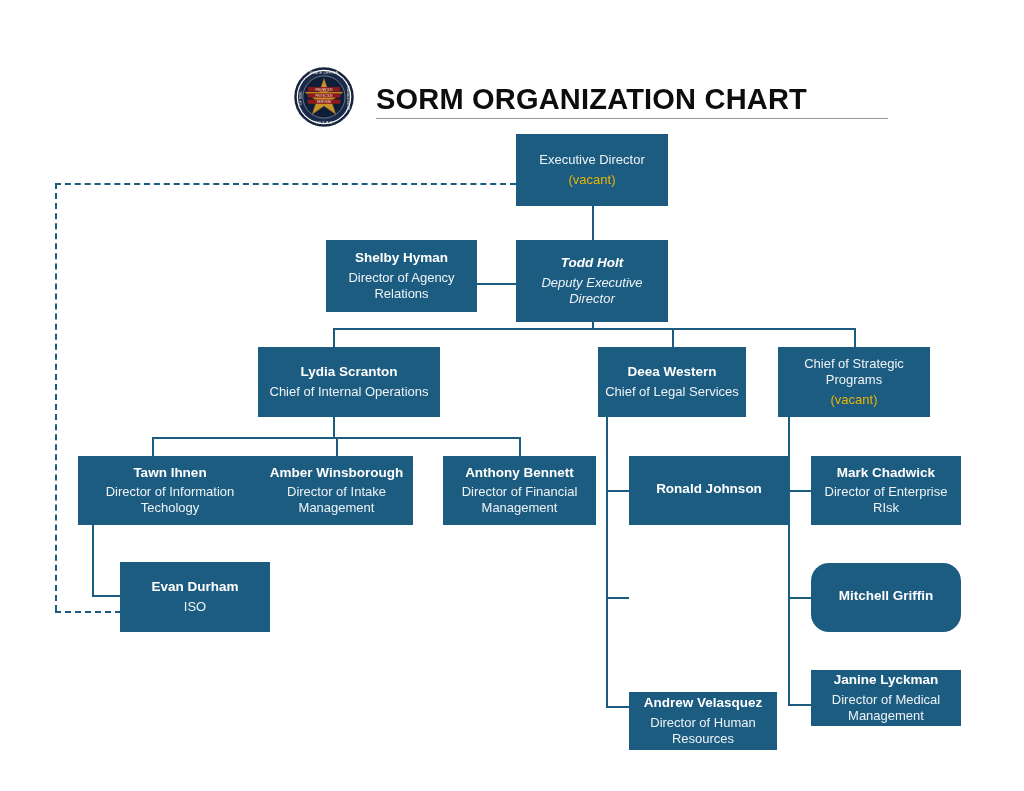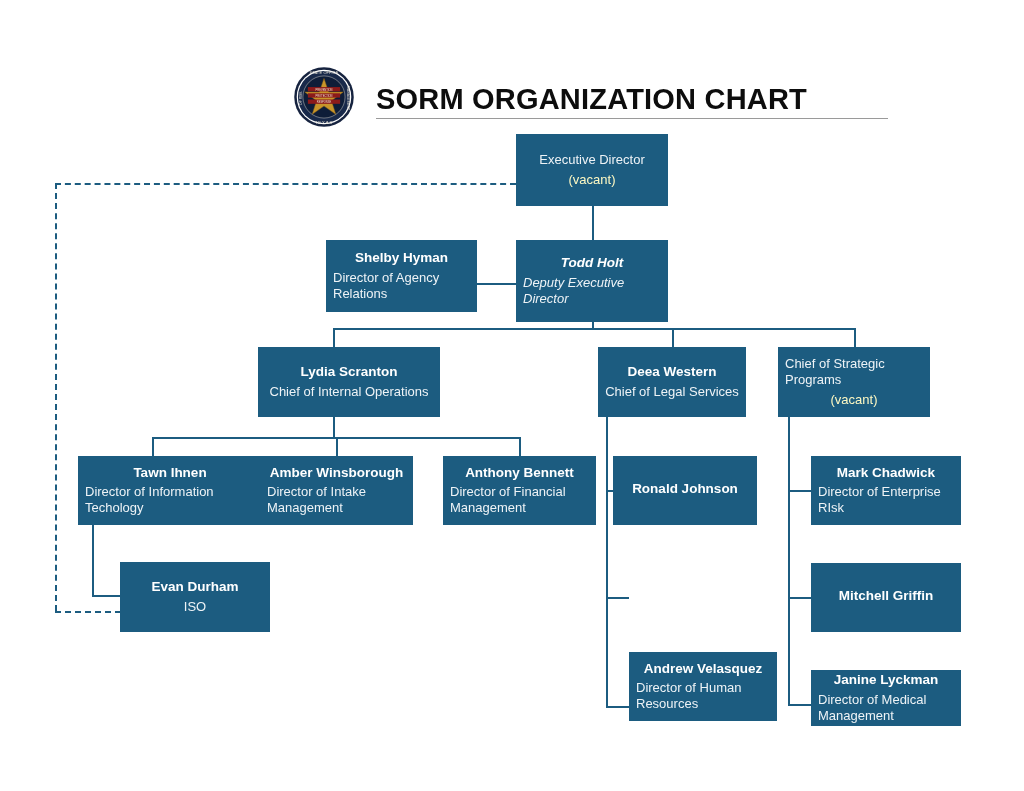--- a/index.html
+++ b/index.html
@@ -56,39 +56,39 @@
   
   .node {
     position: absolute;
     background: #1c5c80;
     color: #ffffff;
     box-sizing: border-box;
     display: flex;
     flex-direction: column;
     align-items: center;
     justify-content: center;
-    text-align: left;
+    text-align: center;
     padding: 4px 7px;
     line-height: 1.22;
   }
   .node .nm {
     font-size: 13.5px;
     font-weight: bold;
     color: #ffffff;
     margin-bottom: 3px;
   }
   .node .ttl {
     font-size: 13px;
     font-weight: normal;
     color: #eef3f6;
   }
   .node .sub {
     font-size: 13px;
     font-weight: normal;
-    color: #fef9c3;
+    color: #eab308;
     margin-top: 4px;
   }
   .node.vacant .ttl { margin-bottom: 0; }
 
   
   .conn {
     position: absolute;
     background: #1c5c80;
   }
   .conn.h { height: 2px; }
@@ -221,36 +221,36 @@
   <div class="node" style="left:443px; top:456px; width:153px; height:69px;">
     <div class="nm">Anthony Bennett</div>
     <div class="ttl">Director of Financial Management</div>
   </div>
 
   <div class="node" style="left:120px; top:562px; width:150px; height:70px;">
     <div class="nm">Evan Durham</div>
     <div class="ttl">ISO</div>
   </div>
 
-  <div class="node" style="left:613px; top:456px; width:144px; height:69px;">
+  <div class="node" style="left:629px; top:456px; width:160px; height:69px;">
     <div class="nm">Ronald Johnson</div>
   </div>
 
 
-  <div class="node" style="left:629px; top:652px; width:148px; height:69px;">
+  <div class="node" style="left:629px; top:692px; width:148px; height:58px;">
     <div class="nm">Andrew Velasquez</div>
     <div class="ttl">Director of Human Resources</div>
   </div>
 
   <div class="node" style="left:811px; top:456px; width:150px; height:69px;">
     <div class="nm">Mark Chadwick</div>
     <div class="ttl">Director of Enterprise RIsk</div>
   </div>
 
-  <div class="node" style="left:811px; top:563px; width:150px; height:69px;">
+  <div class="node" style="left:811px; top:563px; width:150px; height:69px;border-radius:18px;">
     <div class="nm">Mitchell Griffin</div>
   </div>
 
   <div class="node" style="left:811px; top:670px; width:150px; height:56px;">
     <div class="nm">Janine Lyckman</div>
     <div class="ttl">Director of Medical Management</div>
   </div>
 
 </div>
 

